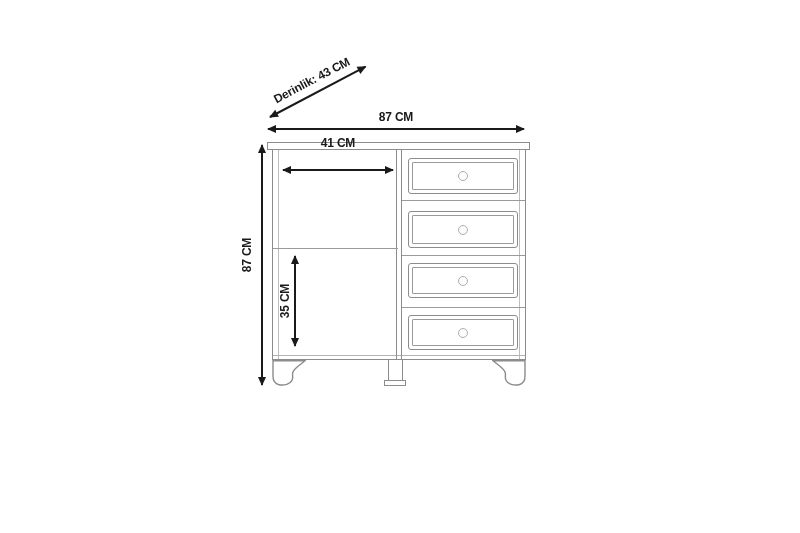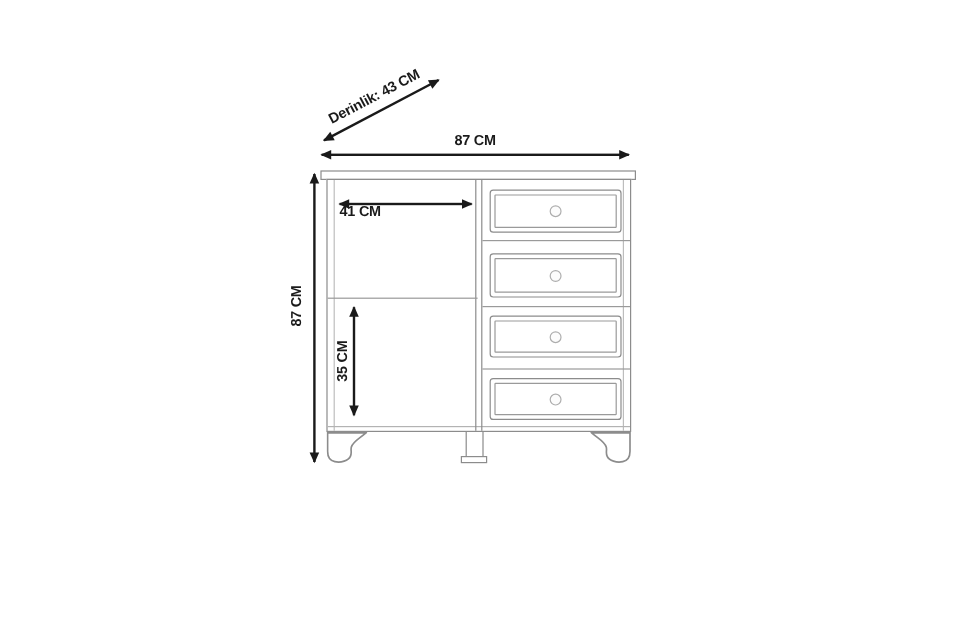--- a/index.html
+++ b/index.html
@@ -124,21 +124,21 @@
 
   <svg id="leg-left" class="leg-svg" viewBox="0 0 34 26">
     <path d="M1 0.7 L33 0.7 C26 6.5 21.8 8.5 20.8 12.5 C20 15.5 21.5 17 20 20.3 C18.4 24 12 25.8 7 24.7 C2.6 23.7 1 20 1 16 Z" fill="#ffffff" stroke="#8c8c8c" stroke-width="1.4"></path>
   </svg>
   <svg id="leg-right" class="leg-svg" viewBox="0 0 34 26">
     <path d="M1 0.7 L33 0.7 C26 6.5 21.8 8.5 20.8 12.5 C20 15.5 21.5 17 20 20.3 C18.4 24 12 25.8 7 24.7 C2.6 23.7 1 20 1 16 Z" fill="#ffffff" stroke="#8c8c8c" stroke-width="1.4"></path>
   </svg>
   <div id="center-leg"></div>
   <div id="center-foot"></div>
 
-  <span class="dim-label" style="left:283px;top:169px;width:110px;text-align:left;">41 CM</span>
+  <span class="dim-label" style="left:283px;top:136px;width:110px;text-align:center;">41 CM</span>
   <div class="dim-line-h" style="left:283px;top:169px;width:110px;">
     <span class="ah ah-left"></span>
     <span class="ah ah-right"></span>
   </div>
 
   <span class="dim-label rot90" style="left:285px;top:301px;">35 CM</span>
   <div class="dim-line-v" style="left:294px;top:256px;height:90px;">
     <span class="ah ah-up"></span>
     <span class="ah ah-down"></span>
   </div>

